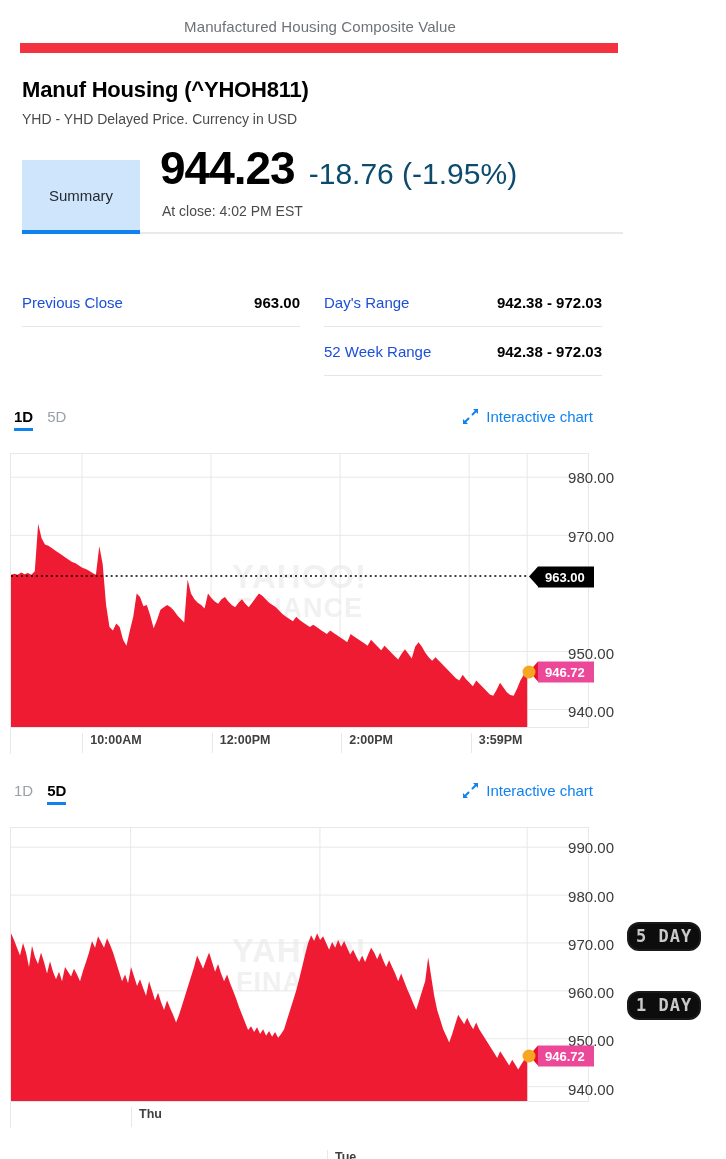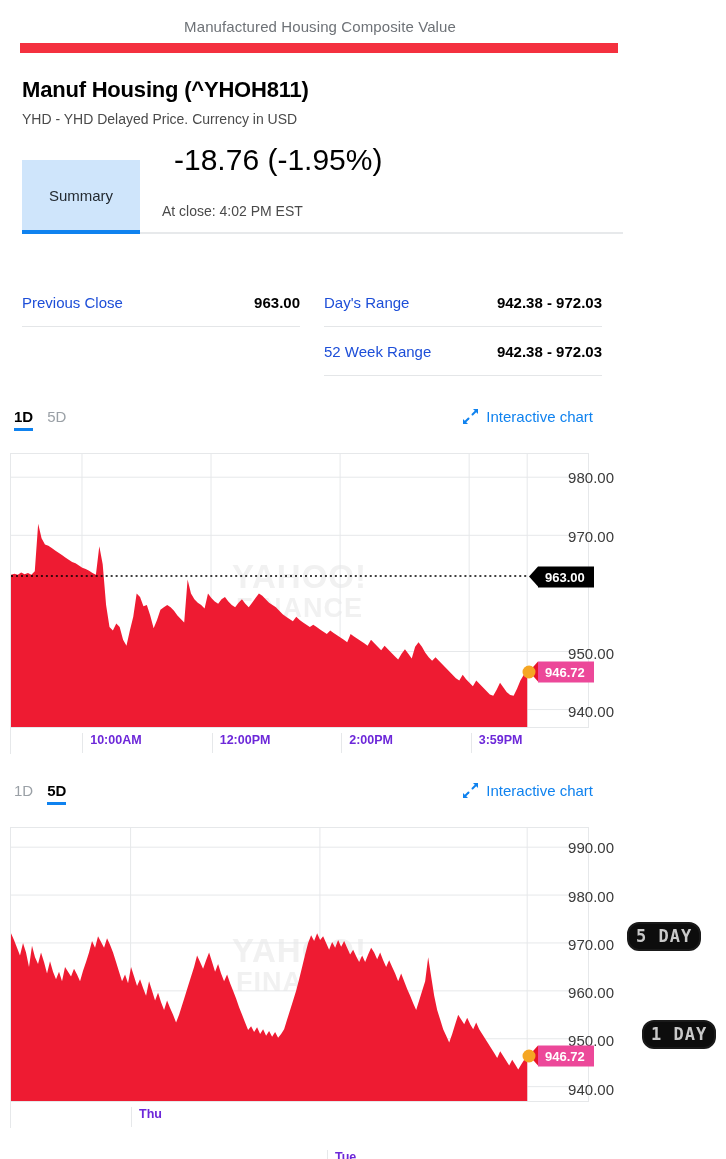--- a/index.html
+++ b/index.html
@@ -85,21 +85,21 @@
     align-items: baseline;
   }
   .price-main {
     font-size: 46px;
     font-weight: bold;
     letter-spacing: -1px;
     line-height: 1;
   }
   .price-change {
     font-size: 30px;
-    color: #000000;
+    color: #0c4a6e;
     margin-left: 14px;
     line-height: 1;
   }
   .price-asof {
     position: absolute;
     left: 162px; top: 203px;
     font-size: 14px;
     color: #4a4a4a;
   }
 
@@ -197,21 +197,21 @@
     width: 579px;
     height: 26px;
     border-left: 1px solid #e6e8ea;
     box-sizing: border-box;
   }
   .xlabel {
     position: absolute;
     top: 5px;
     font-size: 12.5px;
     font-weight: bold;
-    color: #6d28d9;
+    color: #404040;
     padding-left: 7px;
     border-left: 1px solid #e6e8ea;
     height: 20px;
     box-sizing: border-box;
   }
 
   
   .tag {
     position: absolute;
     height: 21px;
@@ -284,20 +284,21 @@
 <div class="brand-bar"></div>
 
 <div class="quote-name">Manuf Housing (^YHOH811)</div>
 <div class="quote-sub">YHD - YHD Delayed Price. Currency in USD</div>
 
 <div class="summary-tab">Summary</div>
 <div class="summary-underline"></div>
 <div class="tabs-baseline"></div>
 
 <div class="price-row">
+  <span class="price-main">944.23</span>
   <span class="price-change">-18.76 (-1.95%)</span>
 </div>
 <div class="price-asof">At close: 4:02 PM EST</div>
 
 <div class="stats">
   <div class="stats-col">
     <div class="stat-row">
       <span class="stat-label">Previous Close</span>
       <span class="stat-value">963.00</span>
     </div>
@@ -359,21 +360,21 @@
     <div class="tag tag-last" id="taglast1d" style="top: 218.128px; left: 527px;">946.72</div>
     <div class="dot" id="dot1d" style="left: 518px; top: 218.128px;"></div>
   </div>
 
   <div class="xaxis" id="xax1d" style="top:320px;">
       <div class="xlabel" style="left: 71.225px;">10:00AM</div>
       <div class="xlabel" style="left: 200.725px;">12:00PM</div>
       <div class="xlabel" style="left: 330.225px;">2:00PM</div>
       <div class="xlabel" style="left: 459.725px;">3:59PM</div>
     </div>
-  <div class="anno-badge" style="left:627px; top:612px;margin-left:15px;">1 DAY</div>
+  <div class="anno-badge" style="left:627px; top:583px;">1 DAY</div>
 </div>
 
 <div class="chart-section" style="top:782px;">
   <div class="range-tabs">
     <span class="range-tab">1D</span>
     <span class="range-tab active">5D</span>
   </div>
   <div class="interactive-link">
     <svg class="expand-icon" viewBox="0 0 17 17">
       <g stroke="#0f82ef" stroke-width="2" stroke-linecap="round" fill="none">

